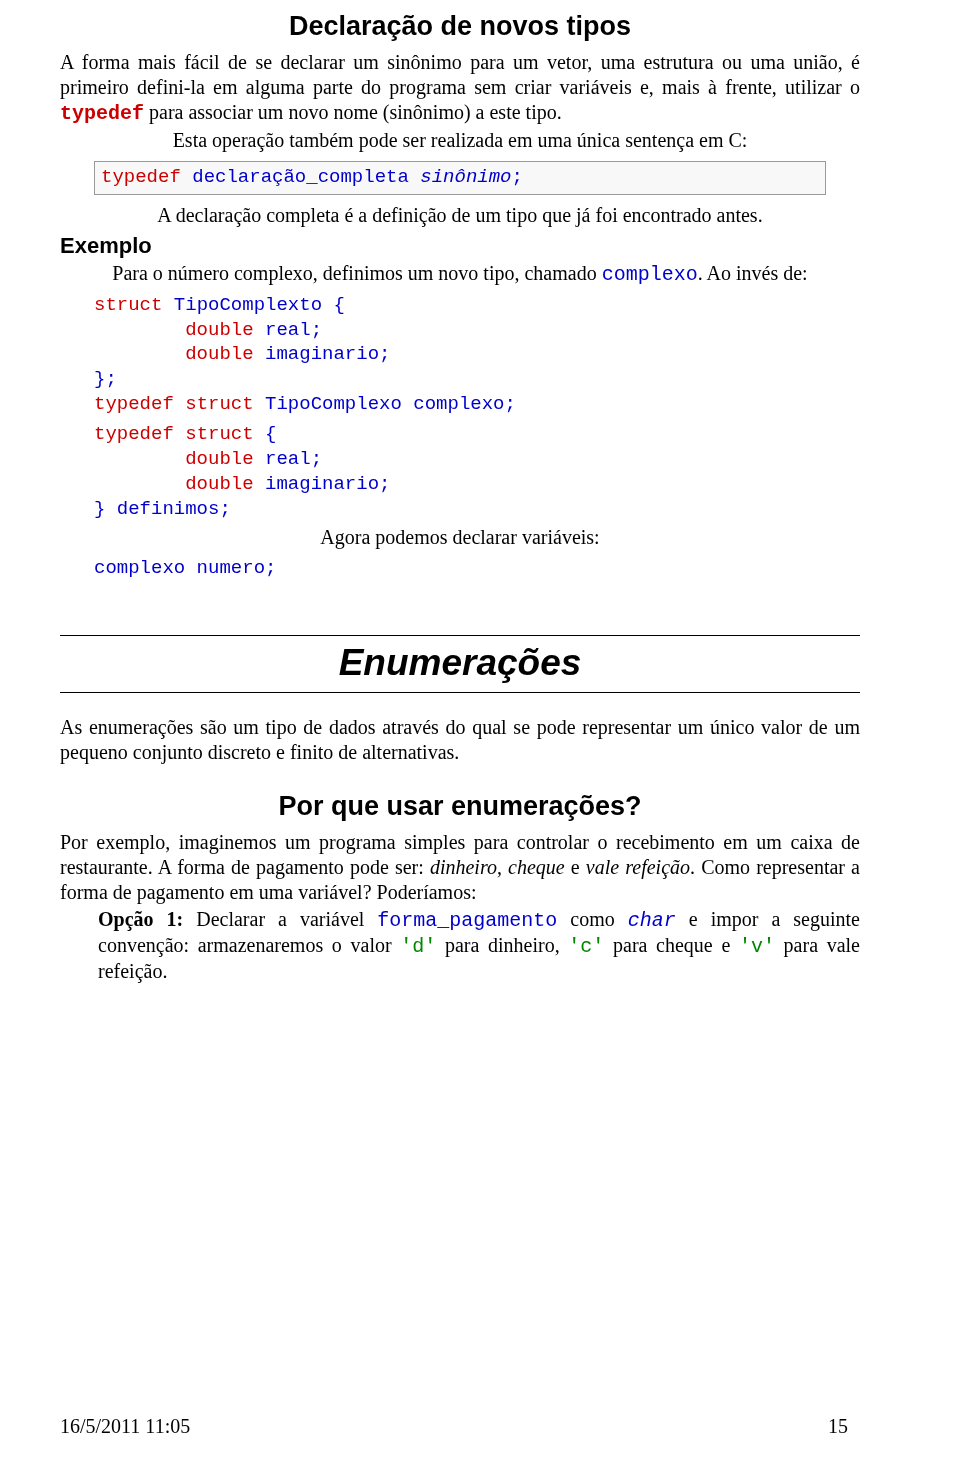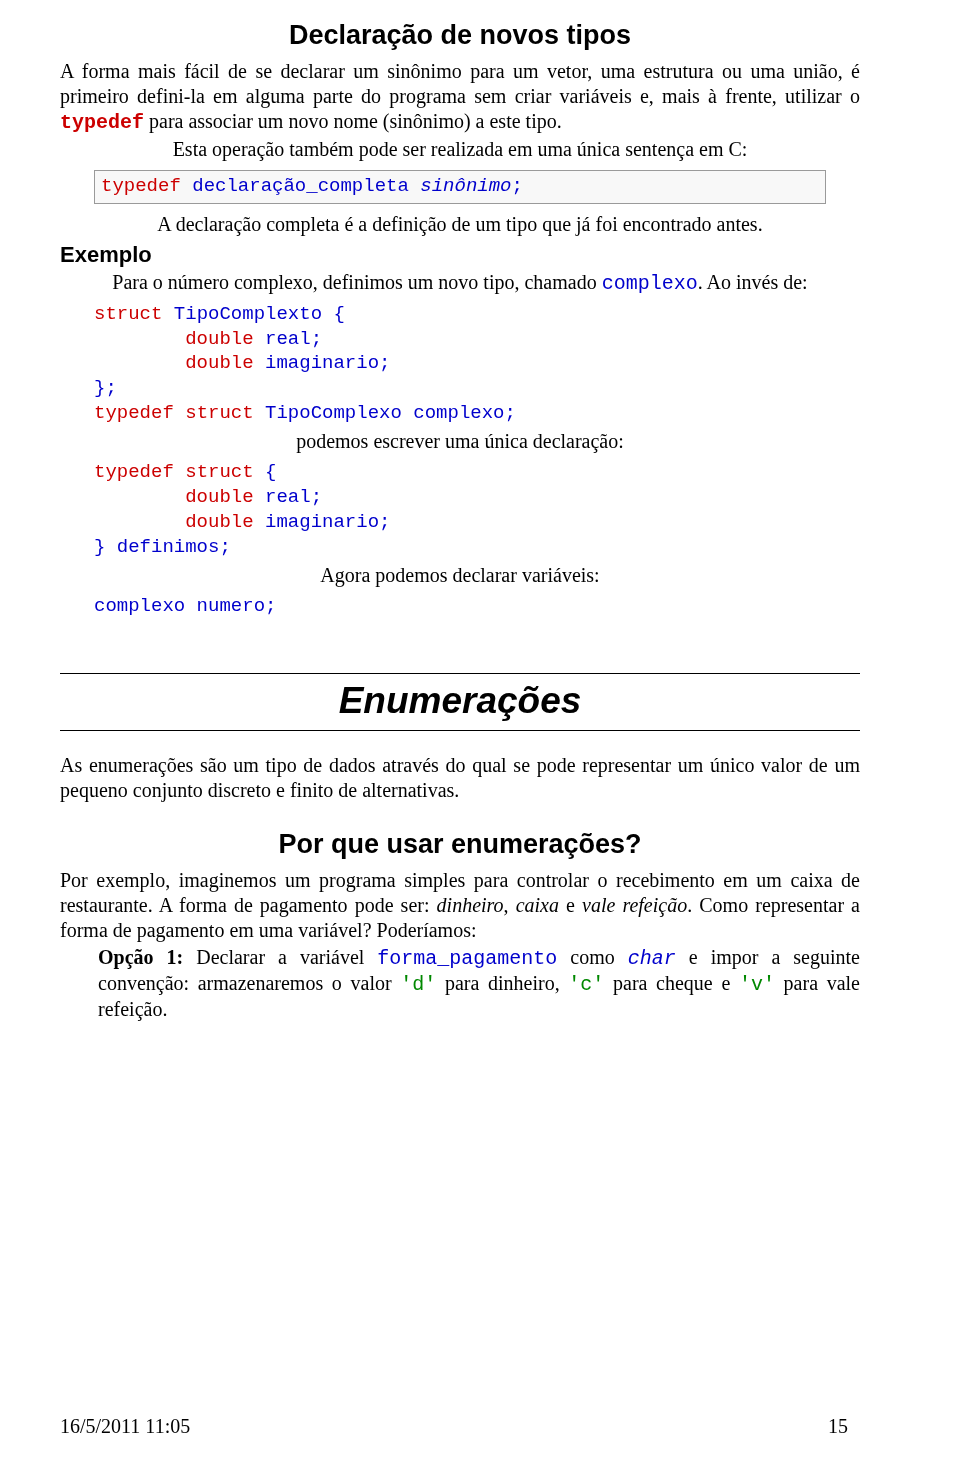--- a/index.html
+++ b/index.html
@@ -6,21 +6,21 @@
   body {
     margin: 0;
     padding: 0;
     background: #ffffff;
     font-family: "Times New Roman", Times, serif;
     color: #000000;
   }
   .page {
     width: 920px;
     height: 1465px;
-    padding: 17px 60px;
+    padding: 8px 60px;
     box-sizing: border-box;
     position: relative;
     font-size: 20px;
     line-height: 1.25;
   }
   .h2 {
     font-family: Arial, Helvetica, sans-serif;
     font-weight: bold;
     font-size: 27px;
     text-align: center;
@@ -131,41 +131,40 @@
   <p class="p-left">
     <span>Para o número complexo, definimos um novo tipo, chamado </span><span class="mono-blue">complexo</span><span>. Ao invés de:</span>
   </p>
 
   <div class="indent-block mono-blue"><span class="kw-red">struct</span><span> TipoComplexto {</span>
 <span class="kw-red">        double</span><span> real;</span>
 <span class="kw-red">        double</span><span> imaginario;</span>
 <span>};</span>
 <span class="kw-red">typedef</span><span class="kw-red"> struct</span><span> TipoComplexo complexo;</span></div>
 
-  <p class="p-left">podemos escrever uma única declaração:</p>
 
   <div class="indent-block mono-blue"><span class="kw-red">typedef</span><span class="kw-red"> struct</span><span> {</span>
 <span class="kw-red">        double</span><span> real;</span>
 <span class="kw-red">        double</span><span> imaginario;</span>
 <span>} definimos;</span></div>
 
   <p class="p-left">Agora podemos declarar variáveis:</p>
 
   <div class="indent-block mono-blue"><span>complexo numero;</span></div>
 
   <hr class="h1-hr-top" style="margin-top:54px;">
   <div class="h1" style="margin-top:-14px;">Enumerações</div>
   <hr class="h1-hr-bot">
 
   <p class="p-just">As enumerações são um tipo de dados através do qual se pode representar um único valor de um pequeno conjunto discreto e finito de alternativas.</p>
 
   <div class="h2" style="margin-top:23px;">Por que usar enumerações?</div>
 
   <p class="p-just">
-    <span>Por exemplo, imaginemos um programa simples para controlar o recebimento em um caixa de restaurante. A forma de pagamento pode ser: </span><span class="italic">dinheiro</span><span>, </span><span class="italic">caixa</span><span> e </span><span class="italic">vale refeição</span><span>. Como representar a forma de pagamento em uma variável? Poderíamos:</span>
+    <span>Por exemplo, imaginemos um programa simples para controlar o recebimento em um caixa de restaurante. A forma de pagamento pode ser: </span><span class="italic">dinheiro</span><span>, </span><span class="italic">cheque</span><span> e </span><span class="italic">vale refeição</span><span>. Como representar a forma de pagamento em uma variável? Poderíamos:</span>
   </p>
 
   <p class="opcao">
     <b><span>Opção 1:</span></b><span> Declarar a variável </span><span class="mono-blue">forma_pagamento</span><span> como </span><span class="mono-blue italic">char</span><span> e impor a seguinte convenção: armazenaremos o valor </span><span class="str-green">'d'</span><span> para dinheiro, </span><span class="str-green">'c'</span><span> para cheque e </span><span class="str-green">'v'</span><span> para vale refeição.</span>
   </p>
 
   <div class="footer">
     <span>16/5/2011 11:05</span>
     <span>15</span>
   </div>

